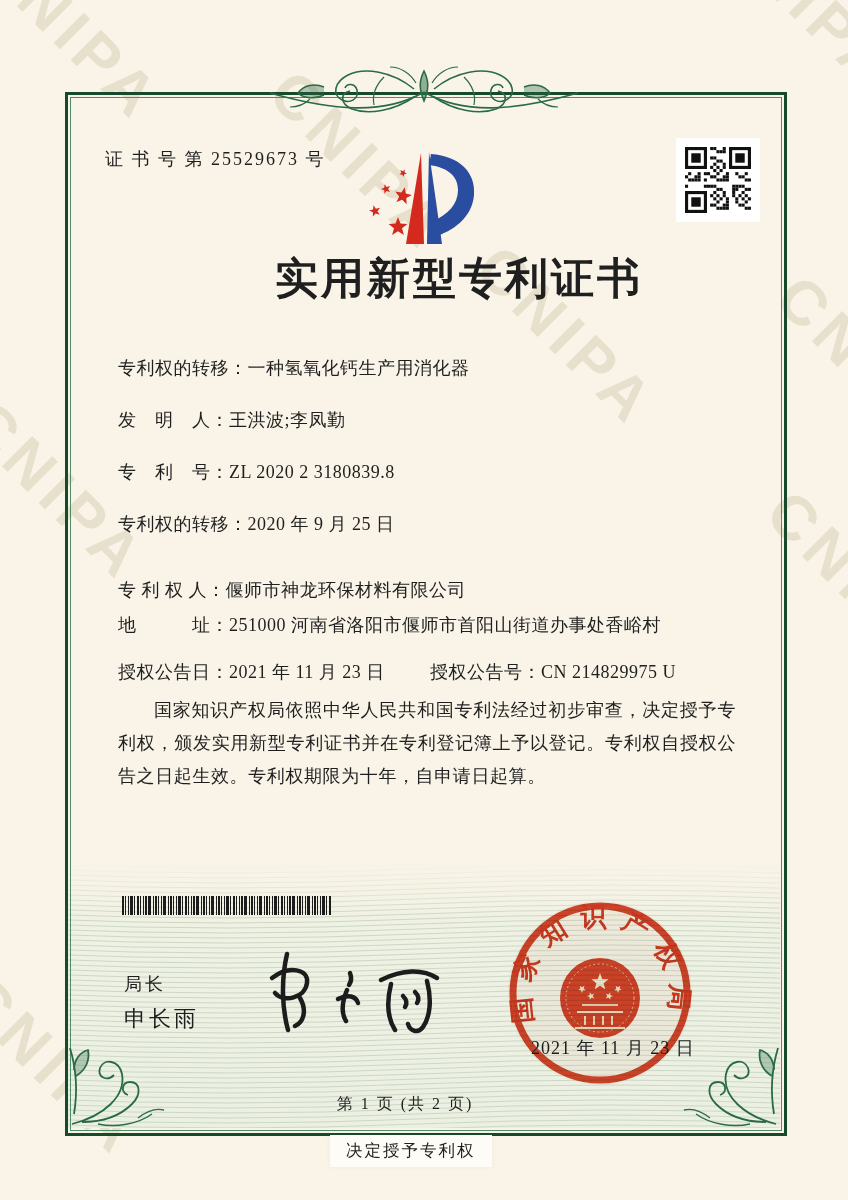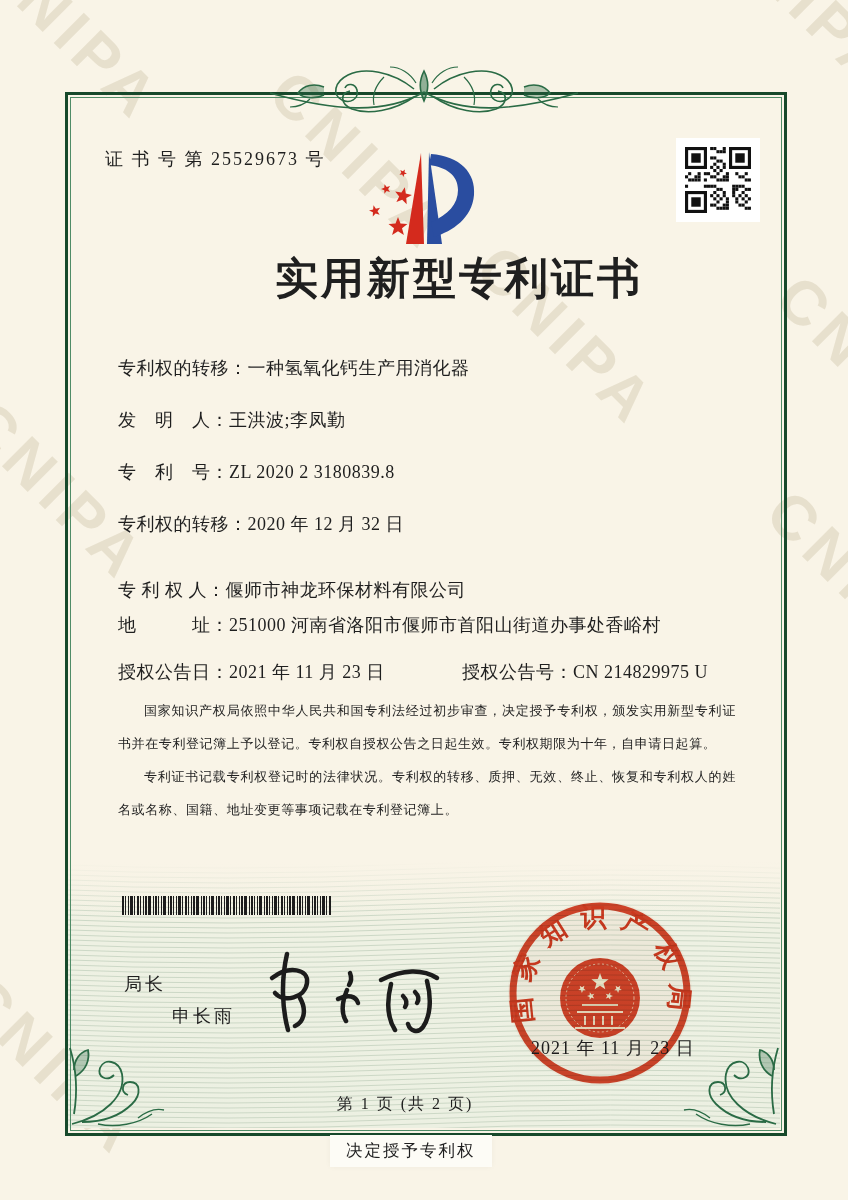--- a/index.html
+++ b/index.html
@@ -20,31 +20,31 @@
         background:linear-gradient(#f9f4e7,rgba(249,244,231,0));}
   
   .cert-no{position:absolute;left:105px;top:147px;font-size:18px;letter-spacing:2px;z-index:4;}
   .title{position:absolute;left:0;top:250px;width:848px;text-align:center;font-size:43px;
          font-weight:bold;letter-spacing:3px;z-index:4;padding-left:35px;}
   .logo{position:absolute;left:332px;top:140px;z-index:4;}
   .qr{position:absolute;left:676px;top:138px;width:84px;height:84px;background:#fff;z-index:4;
       display:flex;align-items:center;justify-content:center;}
   
   .row{position:absolute;left:118px;width:640px;font-size:18px;letter-spacing:.5px;z-index:4;white-space:nowrap;}
-  .grant2{position:absolute;left:312px;top:0;margin-left:32px;}
-  
-  .body-text{position:absolute;left:118px;top:694px;width:618px;font-size:13px;
+  .grant2{position:absolute;left:312px;top:0;}
+  
+  .body-text{position:absolute;left:118px;top:694px;width:618px;font-size:18px;
              line-height:33px;letter-spacing:.6px;z-index:4;text-align:justify;font-family:Liberation Serif, serif;}
   .body-text p{margin:0;text-indent:2em;}
   
   .barcode{position:absolute;left:122px;top:896px;width:216px;height:19px;z-index:4;
            display:flex;align-items:stretch;}
   .barcode span{display:block;background:#1c1c1c;height:100%;}
   .official-title{position:absolute;left:124px;top:972px;font-size:18px;letter-spacing:3px;z-index:4;}
-  .official-name{position:absolute;left:124px;top:1004px;font-size:18px;letter-spacing:3px;z-index:4;margin-left:48px;}
+  .official-name{position:absolute;left:124px;top:1004px;font-size:22px;letter-spacing:3px;z-index:4;}
   .signature{position:absolute;left:255px;top:940px;z-index:4;}
   .seal{position:absolute;left:505px;top:898px;z-index:4;mix-blend-mode:multiply;}
   .seal-date{position:absolute;left:531px;top:1036px;font-size:18px;letter-spacing:1px;z-index:5;color:#1d1d1d;}
   .page-no{position:absolute;left:0;top:1094px;width:810px;text-align:center;font-size:16px;
            letter-spacing:2px;z-index:4;}
   .footer-note{position:absolute;left:330px;top:1135px;background:#fdfcf6;padding:5px 16px;
            font-size:16.5px;letter-spacing:2px;z-index:4;box-shadow:0 0 6px rgba(0,0,0,.04);}
   .ornament{position:absolute;left:264px;top:55px;z-index:4;}
   .flourish{position:absolute;z-index:4;}
 </style>
@@ -290,36 +290,35 @@
 <div class="row" style="top:356px">
   <span>专利权的转移：</span><span>一种氢氧化钙生产用消化器</span>
 </div>
 <div class="row" style="top:408px">
   <span>发　明　人：</span><span>王洪波;李凤勤</span>
 </div>
 <div class="row" style="top:460px">
   <span>专　利　号：</span><span>ZL 2020 2 3180839.8</span>
 </div>
 <div class="row" style="top:512px">
-  <span>专利权的转移：</span><span>2020 年 12 月 32 日</span>
+  <span>专利权的转移：</span><span>2020 年 9 月 25 日</span>
 </div>
 <div class="row" style="top:578px">
   <span>专 利 权 人：</span><span>偃师市神龙环保材料有限公司</span>
 </div>
 <div class="row" style="top:613px">
   <span>地　　　址：</span><span>251000  河南省洛阳市偃师市首阳山街道办事处香峪村</span>
 </div>
 <div class="row" style="top:660px">
   <span>授权公告日：</span><span>2021 年 11 月 23 日</span>
   <span class="grant2"><span>授权公告号：</span><span>CN 214829975 U</span></span>
 </div>
 
 <div class="body-text">
   <p>国家知识产权局依照中华人民共和国专利法经过初步审查，决定授予专利权，颁发实用新型专利证书并在专利登记簿上予以登记。专利权自授权公告之日起生效。专利权期限为十年，自申请日起算。</p>
-  <p>专利证书记载专利权登记时的法律状况。专利权的转移、质押、无效、终止、恢复和专利权人的姓名或名称、国籍、地址变更等事项记载在专利登记簿上。</p>
 </div>
 
 <div class="barcode" id="barcode">
     <span style="width: 2px; margin-right: 1px;"></span>
     <span style="width: 1px; margin-right: 2px;"></span>
     <span style="width: 1px; margin-right: 1px;"></span>
     <span style="width: 3px; margin-right: 1px;"></span>
     <span style="width: 1px; margin-right: 2px;"></span>
     <span style="width: 2px; margin-right: 1px;"></span>
     <span style="width: 1px; margin-right: 2px;"></span>

